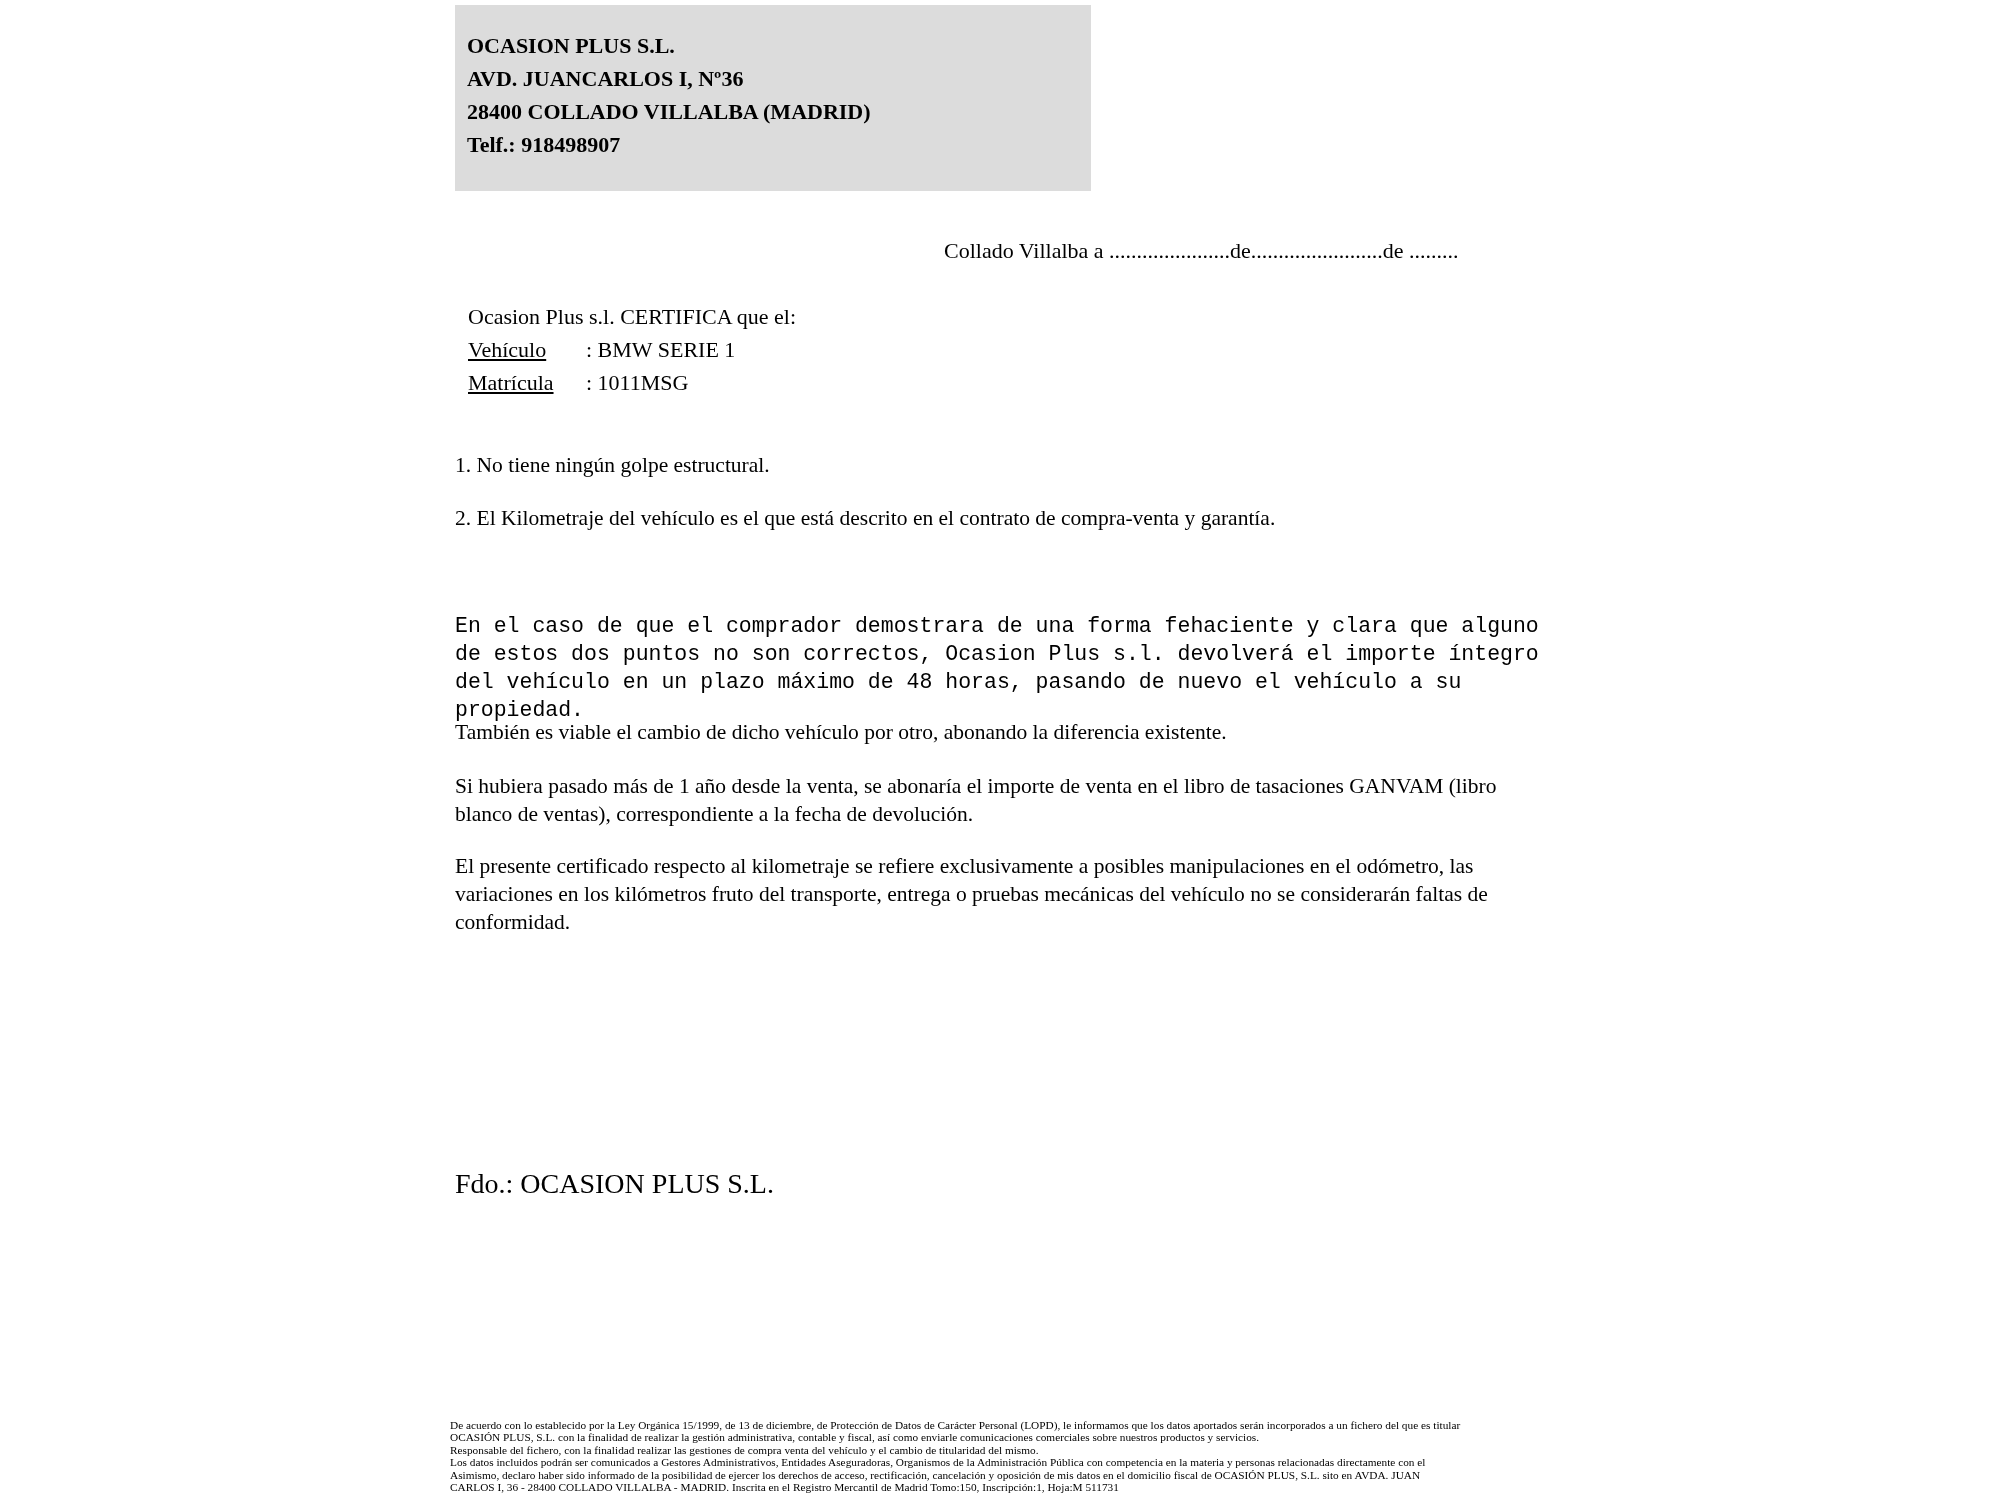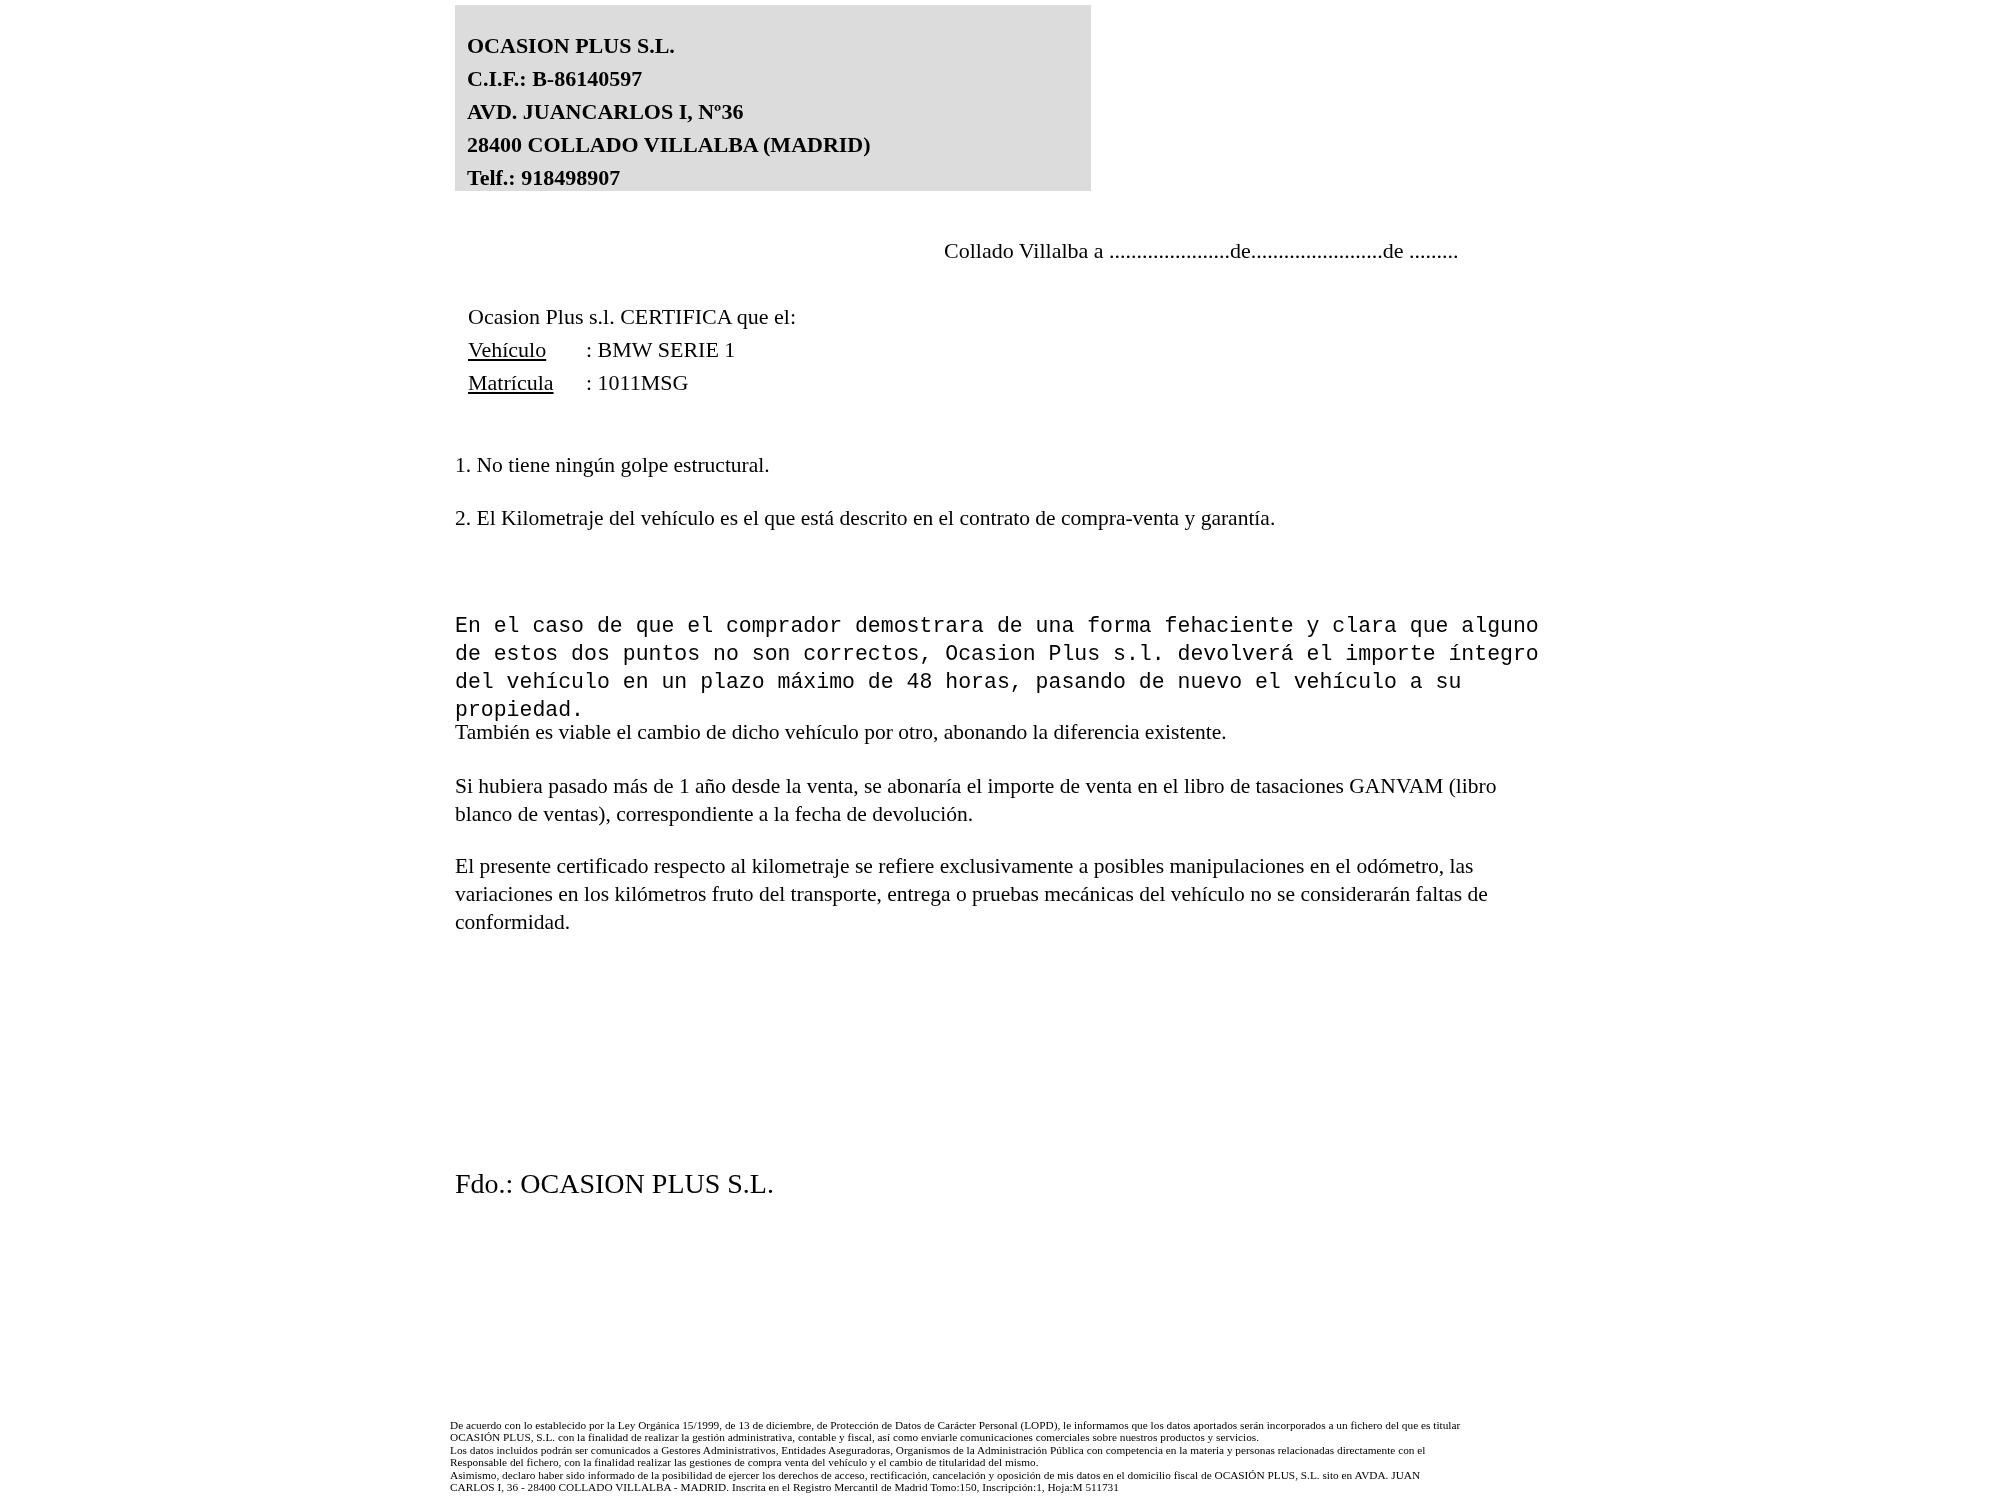--- a/index.html
+++ b/index.html
@@ -83,21 +83,20 @@
     white-space: nowrap;
   }
 </style>
 </head>
 <body>
 
 <div class="page">
 
   <div class="header-box">
     <div>OCASION PLUS S.L.</div>
-    <div>C.I.F.: B-86140597</div>
     <div>AVD. JUANCARLOS I, Nº36</div>
     <div>28400 COLLADO VILLALBA (MADRID)</div>
     <div>Telf.: 918498907</div>
   </div>
 
   <div class="date-line">Collado Villalba a ......................de........................de .........</div>
 
   <div class="certify-block">
     <div>Ocasion Plus s.l. CERTIFICA que el:</div>
     <div>
@@ -114,19 +113,19 @@
   <div class="para para-1">En el caso de que el comprador demostrara de una forma fehaciente y clara que alguno de estos dos puntos no son correctos, Ocasion Plus s.l. devolverá el importe íntegro del vehículo en un plazo máximo de 48 horas, pasando de nuevo el vehículo a su propiedad.</div>
   <div class="para para-2">También es viable el cambio de dicho vehículo por otro, abonando la diferencia existente.</div>
   <div class="para para-3">Si hubiera pasado más de 1 año desde la venta, se abonaría el importe de venta en el libro de tasaciones GANVAM (libro blanco de ventas), correspondiente a la fecha de devolución.</div>
   <div class="para para-4">El presente certificado respecto al kilometraje se refiere exclusivamente a posibles manipulaciones en el odómetro, las variaciones en los kilómetros fruto del transporte, entrega o pruebas mecánicas del vehículo no se considerarán faltas de conformidad.</div>
 
   <div class="signature">Fdo.: OCASION PLUS S.L.</div>
 
   <div class="legal-block">
     <div class="legal-line">De acuerdo con lo establecido por la Ley Orgánica 15/1999, de 13 de diciembre, de Protección de Datos de Carácter Personal (LOPD), le informamos que los datos aportados serán incorporados a un fichero del que es titular</div>
     <div class="legal-line">OCASIÓN PLUS, S.L. con la finalidad de realizar la gestión administrativa, contable y fiscal, así como enviarle comunicaciones comerciales sobre nuestros productos y servicios.</div>
+    <div class="legal-line">Responsable del fichero, con la finalidad realizar las gestiones de compra venta del vehículo y el cambio de titularidad del mismo.</div>
     <div class="legal-line">Los datos incluidos podrán ser comunicados a Gestores Administrativos, Entidades Aseguradoras, Organismos de la Administración Pública con competencia en la materia y personas relacionadas directamente con el</div>
-    <div class="legal-line">Responsable del fichero, con la finalidad realizar las gestiones de compra venta del vehículo y el cambio de titularidad del mismo.</div>
     <div class="legal-line">Asimismo, declaro haber sido informado de la posibilidad de ejercer los derechos de acceso, rectificación, cancelación y oposición de mis datos en el domicilio fiscal de OCASIÓN PLUS, S.L. sito en AVDA. JUAN</div>
     <div class="legal-line">CARLOS I, 36 - 28400 COLLADO VILLALBA - MADRID. Inscrita en el Registro Mercantil de Madrid Tomo:150, Inscripción:1, Hoja:M 511731</div>
   </div>
 
 </div>
 
 </body></html>

